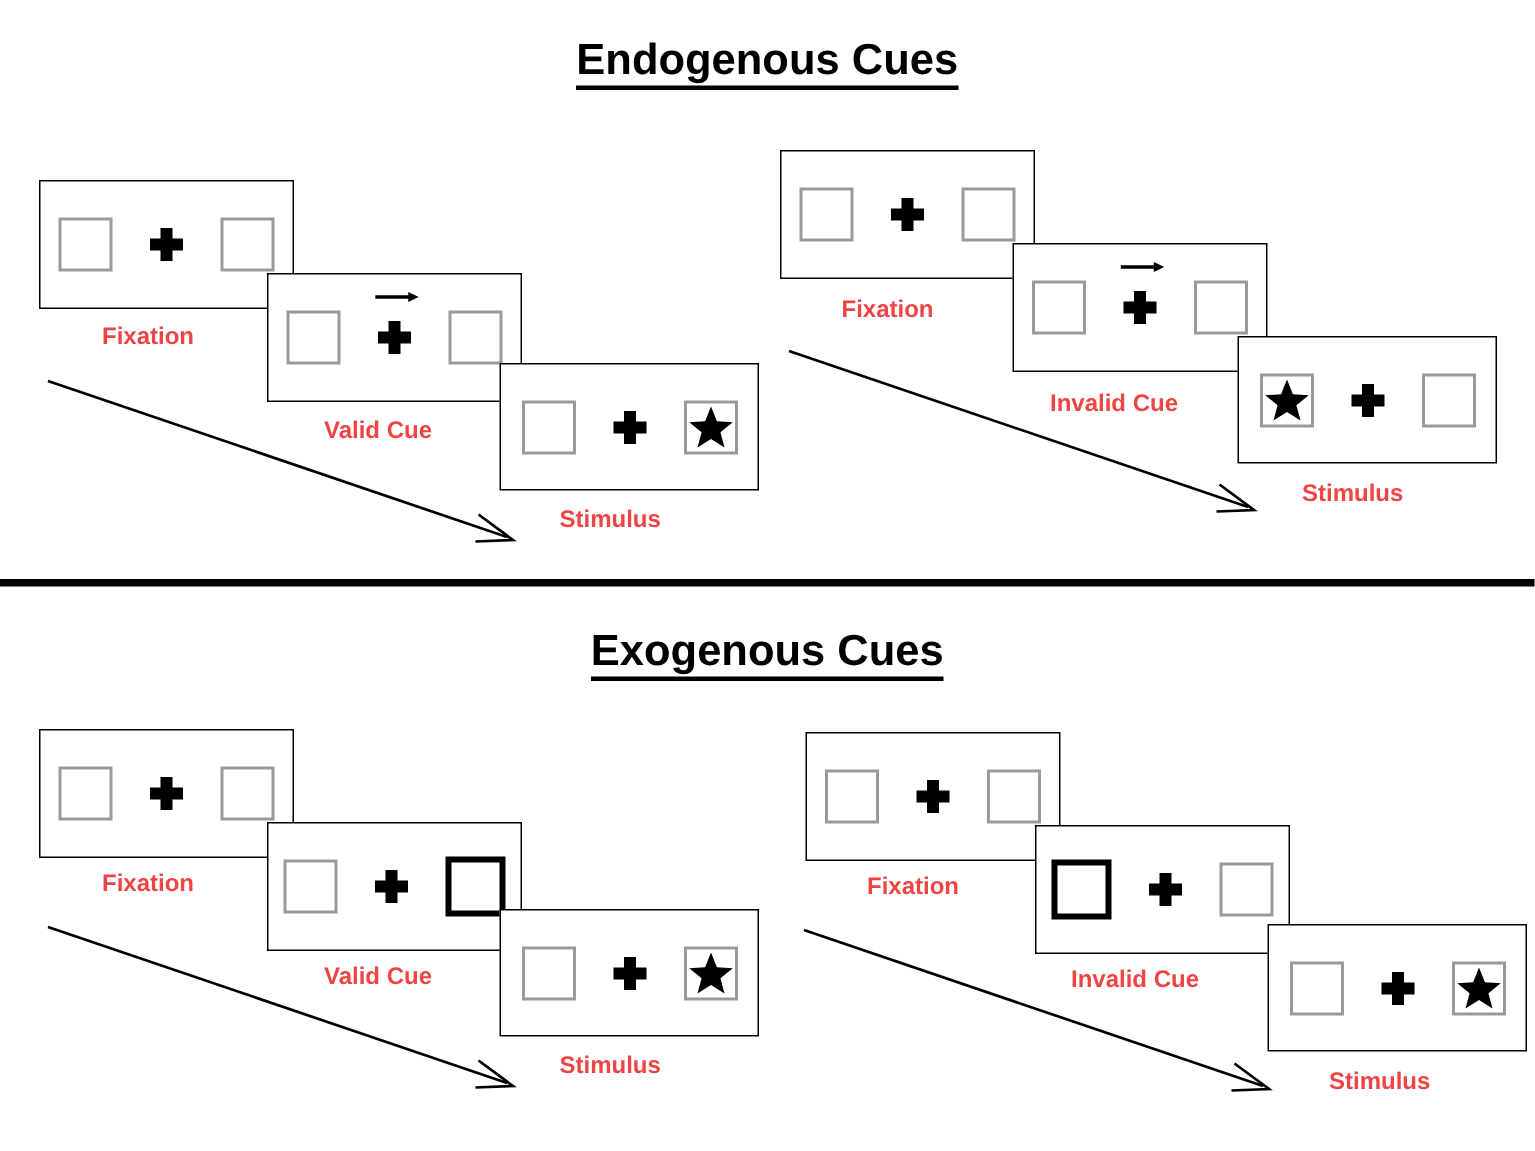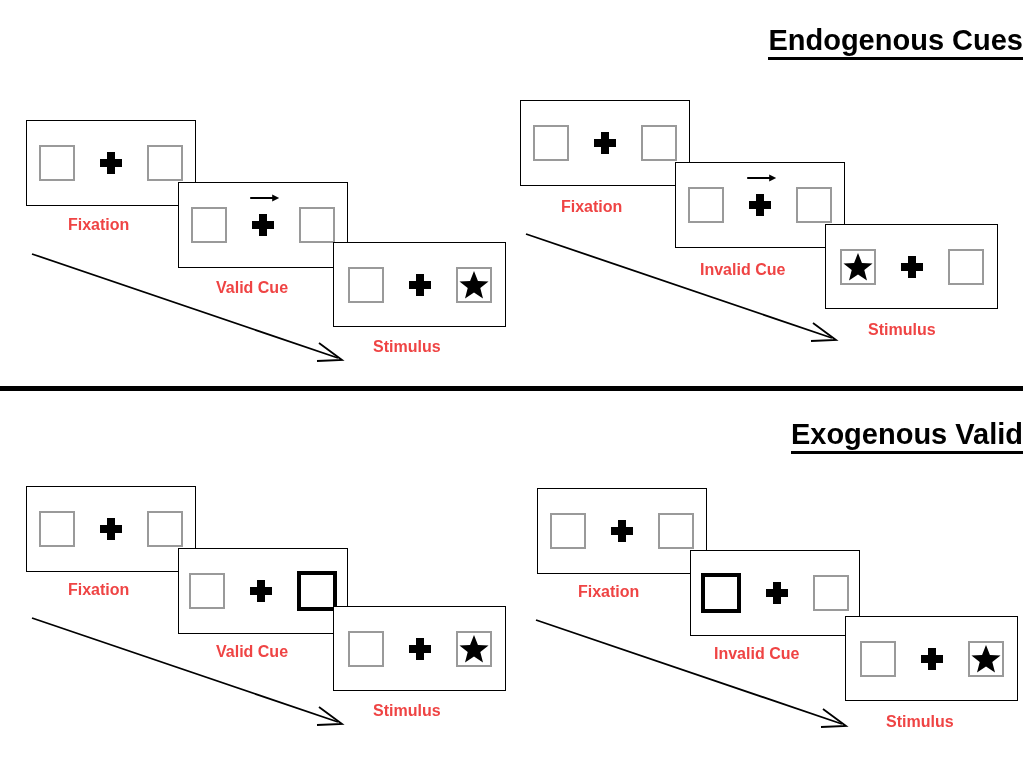--- a/index.html
+++ b/index.html
@@ -6,21 +6,21 @@
   body{
     width:1023px;height:767px;
     background:#ffffff;
     font-family:"Liberation Sans", sans-serif;
     position:relative;
     overflow:hidden;
   }
   .section-title{
     position:absolute;
     width:100%;
-    text-align:right;
+    text-align:center;
     font-size:29px;
     font-weight:bold;
     color:#000;
     letter-spacing:0px;
   }
   .section-title span{
     border-bottom:3px solid #000;
     padding-bottom:1px;
   }
   .divider{
@@ -218,21 +218,21 @@
 <div class="label" style="left:868px;top:321px;">Stimulus</div>
 
 <svg class="flow-arrow" style="left:520px;top:228px;width:325px;height:120px;" viewBox="0 0 325 120">
   <line x1="6" y1="6" x2="312" y2="110" stroke="#000" stroke-width="1.8"></line>
   <polyline points="293,95 316,112 291,113" fill="none" stroke="#000" stroke-width="1.8"></polyline>
 </svg>
 
 <div class="divider" style="top:386px;"></div>
 
 <div class="section-title" style="top:418px;">
-  <span>Exogenous Valid</span>
+  <span>Exogenous Cues</span>
 </div>
 
 <div class="panel" style="left:26px;top:486px;width:170px;height:86px;z-index:1;">
   <div class="panel-inner">
     <div class="box"></div>
     <div class="gap"></div>
     <div class="plus-wrap">
       <div class="plus"></div>
     </div>
     <div class="gap"></div>

